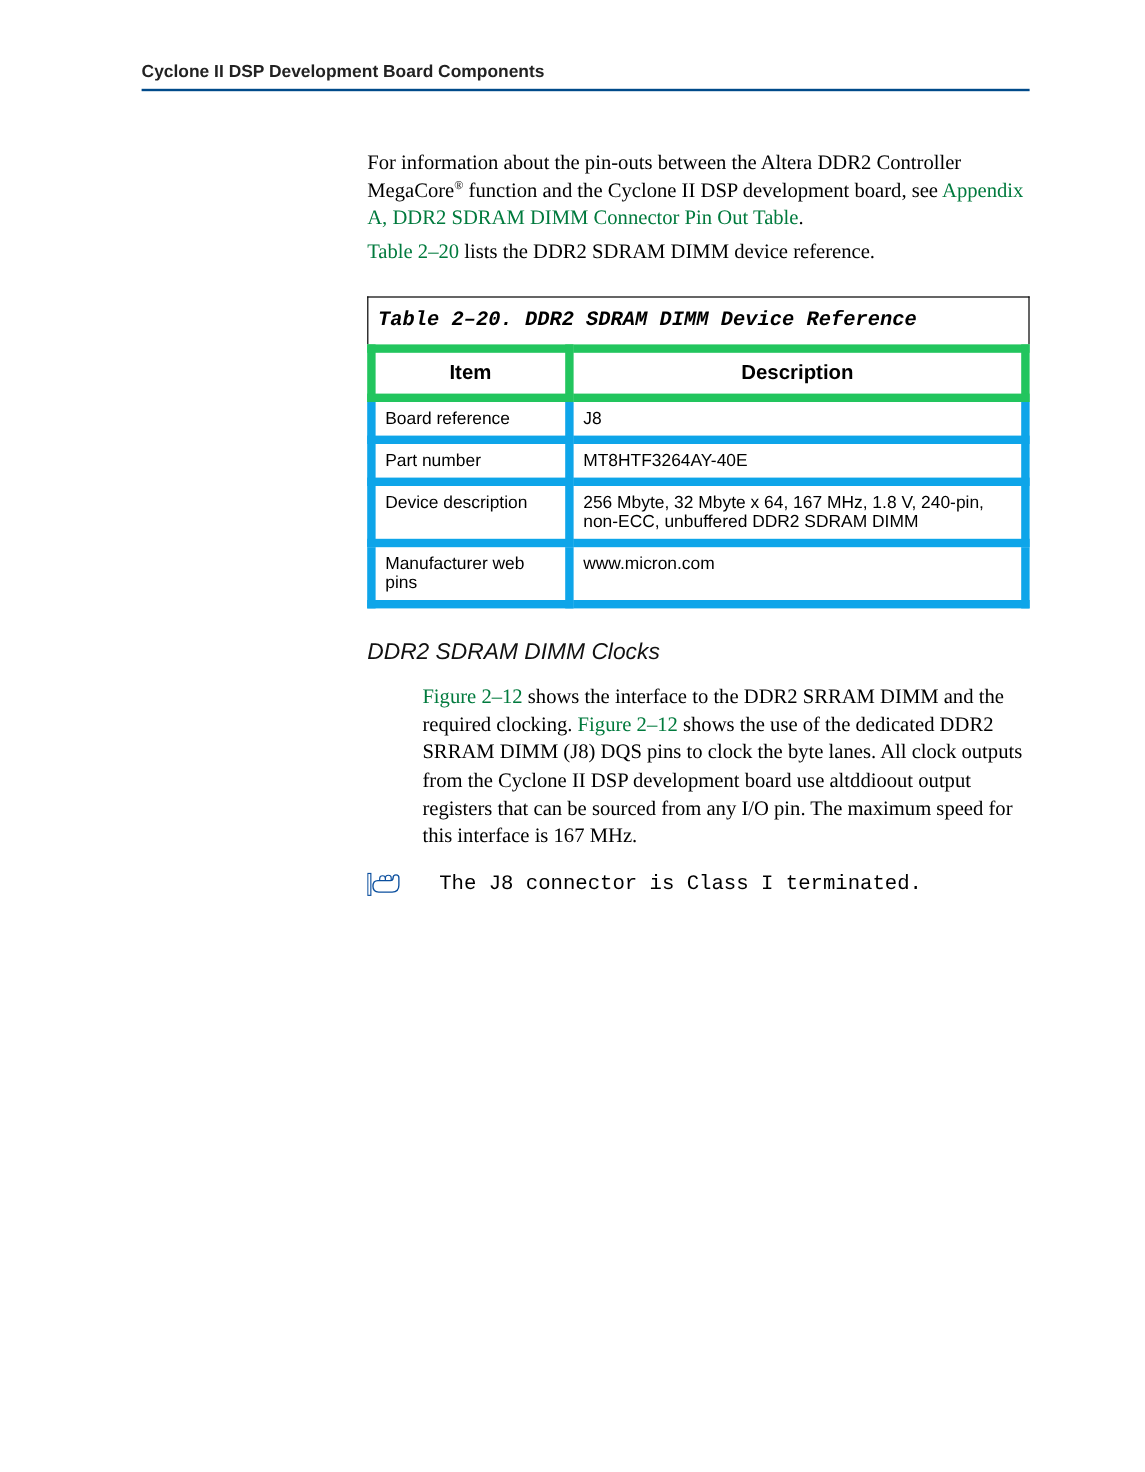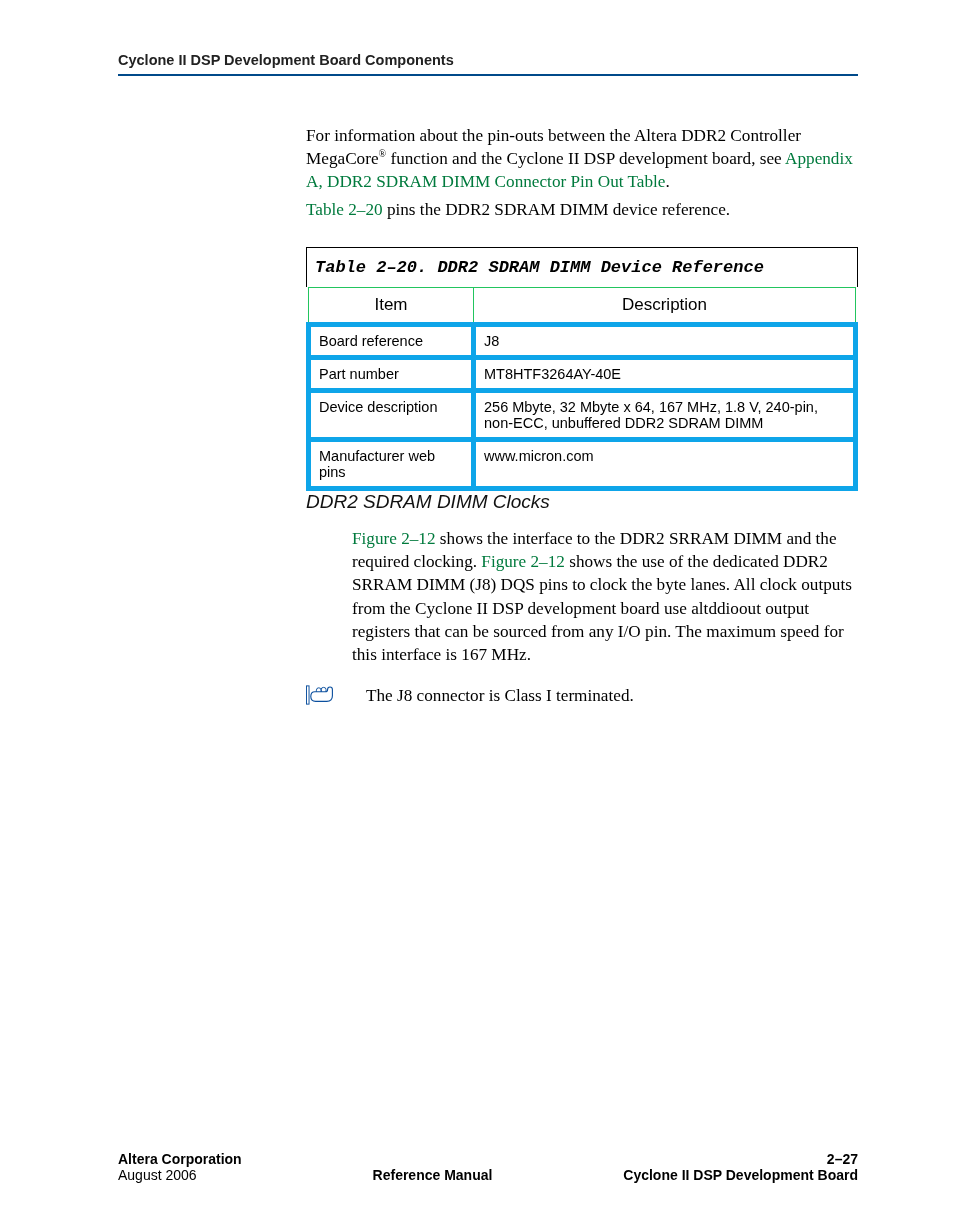--- a/index.html
+++ b/index.html
@@ -8,27 +8,27 @@
   .runhead { font-family: Arial, Helvetica, sans-serif; font-weight: bold; font-size: 14.5px; color: #222; }
   .rule { border: none; border-top: 2.2px solid #004a8a; margin-top: 6px; }
   .body { margin-top: 48px; padding-left: 188px; flex: 1; }
   p { font-size: 17.2px; line-height: 1.35; }
   .sup { font-size: 10px; vertical-align: super; }
   .green { color: #007a3d; }
   .para1 { margin-bottom: 4px; }
   .para2 { margin-bottom: 26px; }
   table.dev { width: 100%; border-collapse: collapse; border: 1.2px solid #000; }
   table.dev caption { caption-side: top; text-align: left; font-family: Liberation Mono, monospace; font-weight: bold; font-style: italic; font-size: 17px; padding: 10px 8px 10px 8px; border: 1.2px solid #000; border-bottom: none; }
-  table.dev th { font-family: Arial, Helvetica, sans-serif; font-weight: normal; font-size: 17px; text-align: center; border: 1px solid #22c55e; padding: 7px 6px; }
-  table.dev td { font-family: Arial, Helvetica, sans-serif; font-size: 14.5px; border: 5px solid #0ea5e9; padding: 6px 8px; vertical-align: top; }
+  table.dev th { font-family: Arial, Helvetica, sans-serif; font-weight: bold; font-size: 17px; text-align: center; border: 7px solid #22c55e; padding: 7px 6px; }
+  table.dev td { font-family: Arial, Helvetica, sans-serif; font-size: 14.5px; border: 7px solid #0ea5e9; padding: 6px 8px; vertical-align: top; }
   table.dev td.col1 { width: 165px; }
   .bold-sans { font-weight: normal; }
-  h3.sub { font-family: Arial, Helvetica, sans-serif; font-style: italic; font-weight: normal; font-size: 19px; margin-bottom: 14px; color: #111; }
+  h3.sub { font-family: Arial, Helvetica, sans-serif; font-style: italic; font-weight: normal; font-size: 19px; margin-top: 26px; margin-bottom: 14px; color: #111; }
   .para3 { margin-bottom: 18px; margin-left: 46px; }
-  .note-row { display: flex; align-items: flex-start; gap: 28px; }
+  .note-row { display: flex; align-items: flex-start; gap: 28px; font-family: Liberation Mono, monospace; }
   .note-icon { width: 32px; flex: 0 0 32px; color: #0b4f9e; }
   .note-icon svg { width: 32px; height: 22px; display: block; }
   .note-text { font-size: 17.2px; line-height: 1.35; }
   .foot { display: flex; justify-content: space-between; align-items: flex-end; font-family: Arial, Helvetica, sans-serif; font-size: 14px; margin-top: auto; padding-top: 20px; }
   .foot .left { text-align: left; }
   .foot .center { text-align: center; font-weight: bold; flex: 1; }
   .foot .right { text-align: right; font-weight: bold; }
   .foot .leftline1 { font-weight: bold; }
   .foot .right .pageno { display: block; }
   .foot .right .manual { display: block; }
@@ -43,21 +43,21 @@
     <hr class="rule">
   </div>
 
   <div class="body">
 
     <p class="para1">
       <span>For information about the pin-outs between the Altera DDR2 Controller MegaCore</span><span class="sup">®</span><span> function and the Cyclone II DSP development board, see </span><span class="green">Appendix A, DDR2 SDRAM DIMM Connector Pin Out Table</span><span>.</span>
     </p>
 
     <p class="para2">
-      <span class="green">Table 2–20</span><span> pins the DDR2 SDRAM DIMM device reference.</span>
+      <span class="green">Table 2–20</span><span> lists the DDR2 SDRAM DIMM device reference.</span>
     </p>
 
     <table class="dev">
       <caption>Table 2–20. DDR2 SDRAM DIMM Device Reference</caption>
       <thead>
         <tr>
           <th>Item</th>
           <th>Description</th>
         </tr>
       </thead>
@@ -94,25 +94,14 @@
           <path d="M6 14 Q6 8 11 8 L24 8 Q27 8 27 5 Q27 2 30 2 Q33 2 33 5 L33 13 Q33 20 26 20 L12 20 Q6 20 6 14 Z" fill="none" stroke="#0b4f9e" stroke-width="1.4"></path>
           <path d="M13 8 L13 6 Q13 3 16 3 Q19 3 19 6 L19 8" fill="none" stroke="#0b4f9e" stroke-width="1.2"></path>
           <path d="M19 8 L19 5 Q19 2.5 22 2.5 Q25 2.5 25 5 L25 8" fill="none" stroke="#0b4f9e" stroke-width="1.2"></path>
         </svg>
       </div>
       <div class="note-text">The J8 connector is Class I terminated.</div>
     </div>
 
   </div>
 
-  <div class="foot">
-    <div class="left">
-      <div class="leftline1">Altera Corporation</div>
-      <div>August 2006</div>
-    </div>
-    <div class="center">Reference Manual</div>
-    <div class="right">
-      <span class="pageno">2–27</span>
-      <span class="manual">Cyclone II DSP Development Board</span>
-    </div>
-  </div>
 
 </div>
 
 </body></html>

